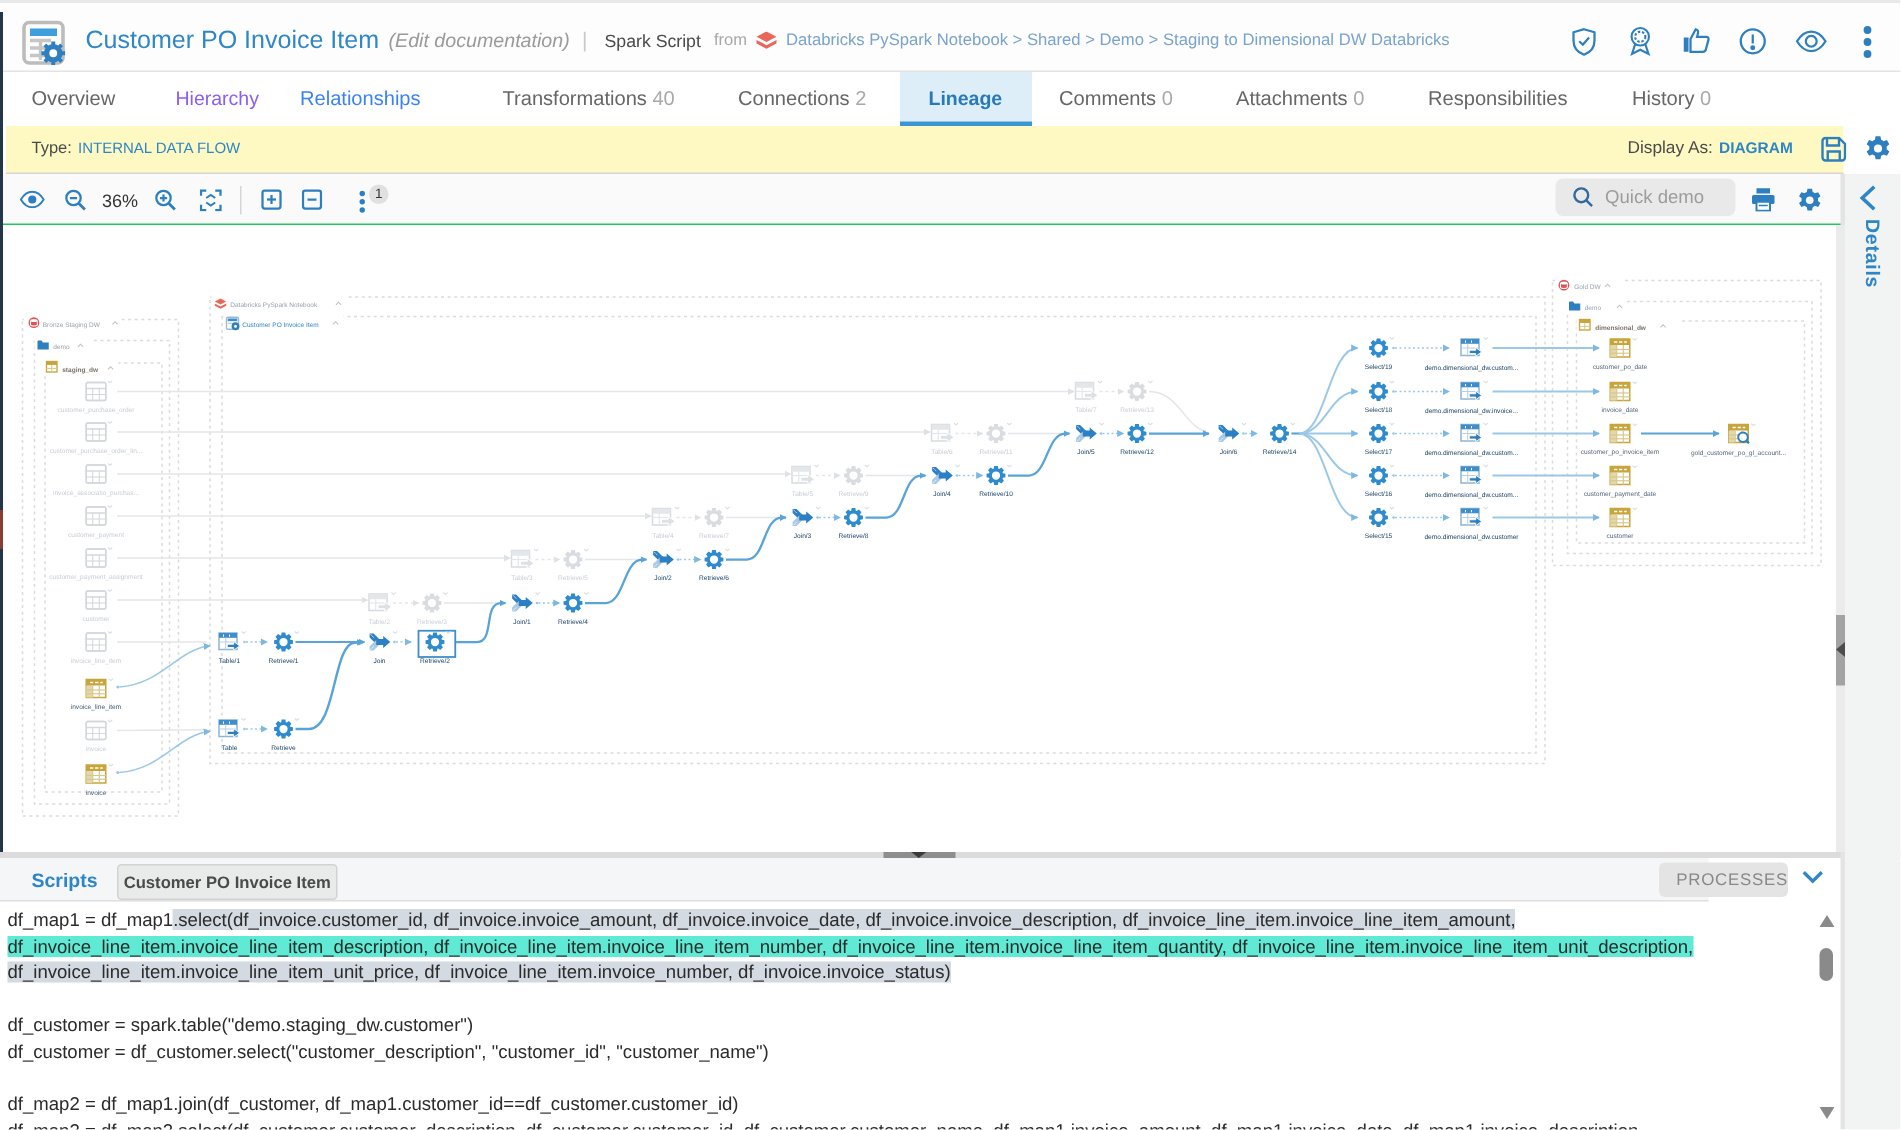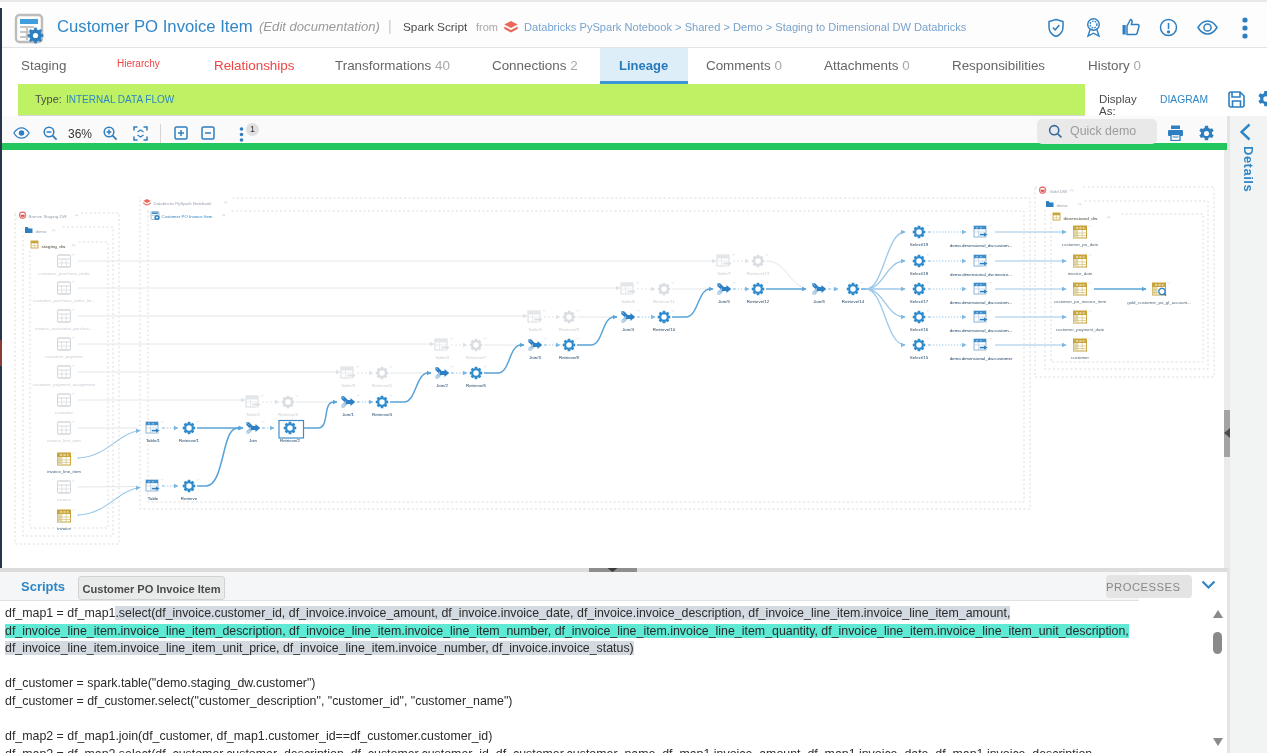--- a/index.html
+++ b/index.html
@@ -66,47 +66,47 @@
   </svg>
   <svg class="abs" style="left:1241px;top:15px" width="8" height="22" viewBox="0 0 8 22" fill="#2e7fc0">
     <circle cx="4" cy="3" r="2.6"></circle>
       <circle cx="4" cy="11" r="2.6"></circle>
       <circle cx="4" cy="19" r="2.6"></circle>
   </svg>
 </div>
 
 <div class="abs" style="left:0;top:48px;width:1267px;height:36px;background:#fff">
   <div class="abs" style="left:600px;top:0;width:88px;height:36px;background:#deeef8;border-bottom:3px solid #3b97d3"></div>
-  <span class="abs" style="left:21px;top:10px;font-size:13.4px;color:#666">Staging</span>
-  <span class="abs" style="left:117px;top:10px;font-size:10px;color:#ef4444">Hierarchy</span>
-  <span class="abs" style="left:214px;top:10px;font-size:13.4px;color:#ef4444">Relationships</span>
+  <span class="abs" style="left:21px;top:10px;font-size:13.4px;color:#666">Overview</span>
+  <span class="abs" style="left:117px;top:10px;font-size:13px;color:#8b5cf6">Hierarchy</span>
+  <span class="abs" style="left:200px;top:10px;font-size:13.4px;color:#3b82f6">Relationships</span>
   <span class="abs" style="left:335px;top:10px;font-size:13.4px;color:#666">Transformations <span style="color:#a9a9a9">40</span></span>
   <span class="abs" style="left:492px;top:10px;font-size:13.4px;color:#666">Connections <span style="color:#a9a9a9">2</span></span>
   <span class="abs" style="left:619px;top:10px;font-size:13px;color:#2779bc;font-weight:bold">Lineage</span>
   <span class="abs" style="left:706px;top:10px;font-size:13.4px;color:#666">Comments <span style="color:#a9a9a9">0</span></span>
   <span class="abs" style="left:824px;top:10px;font-size:13.4px;color:#666">Attachments <span style="color:#a9a9a9">0</span></span>
   <span class="abs" style="left:952px;top:10px;font-size:13.4px;color:#666">Responsibilities</span>
   <span class="abs" style="left:1088px;top:10px;font-size:13.4px;color:#666">History <span style="color:#a9a9a9">0</span></span>
 </div>
 
-<div class="abs" style="left:18px;top:84px;width:1067px;height:32px;background:#bef264;border-bottom:1px solid #d6d6d6">
+<div class="abs" style="left:4px;top:84px;width:1225px;height:32px;background:#fef9c3;border-bottom:1px solid #d6d6d6">
   <span class="abs" style="left:17px;top:9px;font-size:11px;color:#4a4a4a">Type:</span>
   <span class="abs" style="left:48px;top:10px;font-size:10px;color:#2e86c6;font-weight:normal">INTERNAL DATA FLOW</span>
   <span class="abs" style="left:1081px;top:9px;font-size:11.5px;color:#4a4a4a">Display As:</span>
-  <span class="abs" style="left:1142px;top:10px;font-size:10.3px;color:#2e86c6;font-weight:normal">DIAGRAM</span>
+  <span class="abs" style="left:1142px;top:10px;font-size:10.3px;color:#2e86c6;font-weight:bold">DIAGRAM</span>
   <svg class="abs" style="left:1210px;top:7px" width="17" height="17" viewBox="0 0 17 17" fill="#2e7fc0">
     <path d="M1,3 C1,1.9 1.9,1 3,1 H12 L16,5 V14 C16,15.1 15.1,16 14,16 H3 C1.9,16 1,15.1 1,14 Z M4,1.5 V6 H12 V1.5 M4.5,16 V10 H12.5 V16" fill="none" stroke="#2e7fc0" stroke-width="1.6"></path>
   </svg>
   <svg class="abs" style="left:1239px;top:6px" width="18" height="18" viewBox="0 0 20 20" fill="#2e7fc0">
     <path d="M8.2,1 h3.6 l0.5,2.6 a6.8,6.8 0 0 1 1.8,1 l2.5,-0.9 l1.8,3.1 l-2,1.7 a7,7 0 0 1 0,2 l2,1.7 l-1.8,3.1 l-2.5,-0.9 a6.8,6.8 0 0 1 -1.8,1 l-0.5,2.6 h-3.6 l-0.5,-2.6 a6.8,6.8 0 0 1 -1.8,-1 l-2.5,0.9 l-1.8,-3.1 l2,-1.7 a7,7 0 0 1 0,-2 l-2,-1.7 l1.8,-3.1 l2.5,0.9 a6.8,6.8 0 0 1 1.8,-1 Z"></path>
     <circle cx="10" cy="10" r="3" fill="#fbfbfb"></circle>
   </svg>
 </div>
 
-<div class="abs" style="left:0;top:116px;width:1231px;height:34px;background:#fafafa;border-bottom:7px solid #22c55e">
+<div class="abs" style="left:0;top:116px;width:1231px;height:34px;background:#fafafa;border-bottom:1px solid #22c55e">
   <svg class="abs" style="left:13px;top:11px" width="17" height="12" viewBox="0 0 21 15" fill="none" stroke="#2e7fc0" stroke-width="1.6">
     <path d="M1,7.5 C4,2.5 8,1 10.5,1 C13,1 17,2.5 20,7.5 C17,12.5 13,14 10.5,14 C8,14 4,12.5 1,7.5 Z"></path>
     <circle cx="10.5" cy="7.5" r="3.4" fill="#2e7fc0" stroke="none"></circle>
   </svg>
   <svg class="abs" style="left:43px;top:10px" width="15" height="15" viewBox="0 0 15 15" fill="none" stroke="#2e7fc0" stroke-width="1.5">
     <circle cx="6" cy="6" r="4.8"></circle>
       <line x1="9.6" y1="9.6" x2="13.6" y2="13.6" stroke-width="1.9"></line>
       <line x1="3.6" y1="6" x2="8.4" y2="6"></line>
   </svg>
   <span class="abs" style="left:68px;top:11px;font-size:12px;color:#333">36%</span>
@@ -565,21 +565,21 @@
 <div class="abs" style="left:0;top:568px;width:1267px;height:4px;background:#dcdcdc"></div>
 <div class="abs" style="left:589px;top:568px;width:48px;height:4px;background:#8e8e8e"></div>
 <svg class="abs" style="left:607px;top:568px" width="11" height="4" viewBox="0 0 11 4">
     <path d="M0.5,0 L10.5,0 L5.5,4 Z" fill="#3a3a3a"></path>
   </svg>
 
 <div class="abs" style="left:0;top:572px;width:1227px;height:181px;background:#fff">
   <div class="abs" style="left:0;top:0;width:1139px;height:29px;background:#f5f6f7;border-bottom:1px solid #e0e0e0">
     <span class="abs" style="left:21px;top:7px;font-size:13px;font-weight:bold;color:#2e86c6">Scripts</span>
     <div class="abs" style="left:78px;top:4px;width:147px;height:24px;background:#e9eaea;border:1px solid #d2d2d2;border-radius:3px;font-size:11.1px;color:#4a4a4a;font-weight:bold;text-align:center;line-height:24px">Customer PO Invoice Item</div>
-    <div class="abs" style="left:1106px;top:3px;width:86px;height:23px;background:#e4e4e4;border-radius:4px;font-size:11.25px;color:#888;text-align:left;line-height:24px;letter-spacing:0.5px">PROCESSES</div>
+    <div class="abs" style="left:1106px;top:3px;width:86px;height:23px;background:#e4e4e4;border-radius:4px;font-size:11.25px;color:#888;text-align:right;line-height:24px;letter-spacing:0.5px">PROCESSES</div>
     <svg class="abs" style="left:1201px;top:8px" width="15" height="10" viewBox="0 0 15 10" fill="none" stroke="#2e86c6" stroke-width="2.2">
         <path d="M1.5,1.5 L7.5,7.5 L13.5,1.5"></path>
       </svg>
   </div>
   <div class="abs" style="left:5px;top:33px;width:1210px;font-size:12.38px;color:#2b2b2b;line-height:17.6px;white-space:pre">df_map1 = df_map1<span style="background:#d3dae1">.select(df_invoice.customer_id, df_invoice.invoice_amount, df_invoice.invoice_date, df_invoice.invoice_description, df_invoice_line_item.invoice_line_item_amount,</span>
 <span style="background:#5eead4">df_invoice_line_item.invoice_line_item_description, df_invoice_line_item.invoice_line_item_number, df_invoice_line_item.invoice_line_item_quantity, df_invoice_line_item.invoice_line_item_unit_description,</span>
 <span style="background:#d3dae1">df_invoice_line_item.invoice_line_item_unit_price, df_invoice_line_item.invoice_number, df_invoice.invoice_status)</span>
 
 df_customer = spark.table("demo.staging_dw.customer")
 df_customer = df_customer.select("customer_description", "customer_id", "customer_name")

